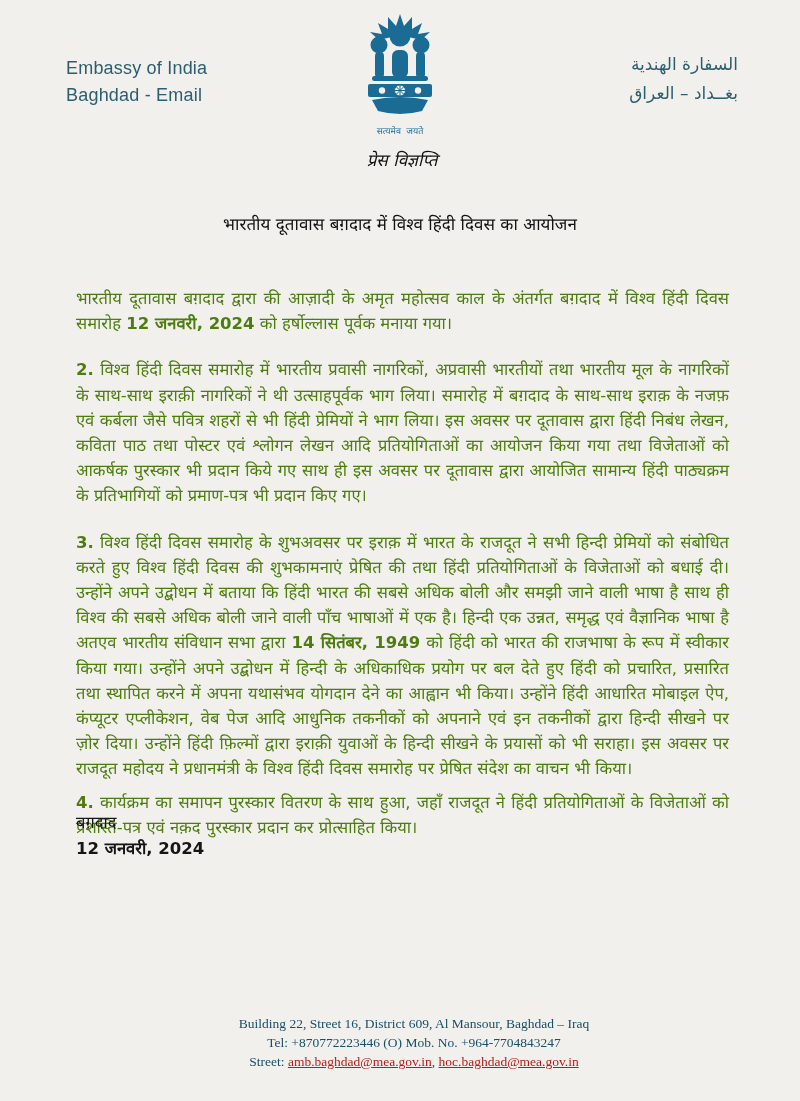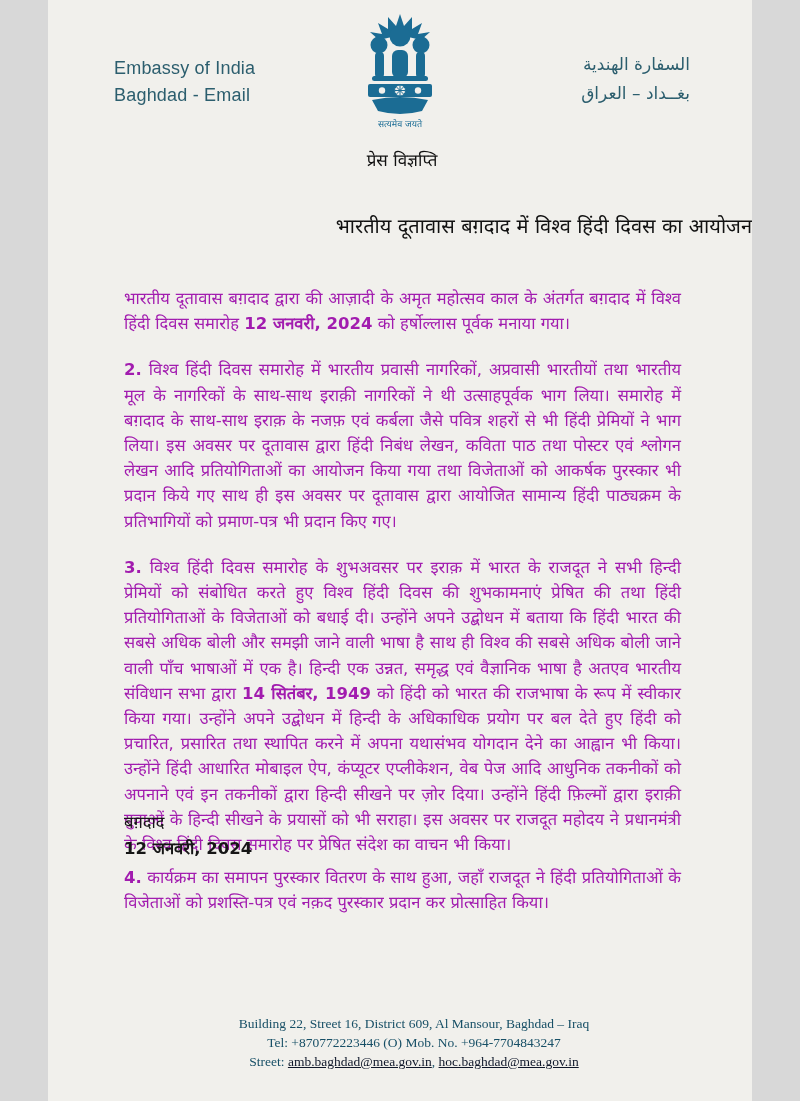--- a/index.html
+++ b/index.html
@@ -1,19 +1,19 @@
 <!DOCTYPE html>
 <html lang="hi"><head>
 <meta charset="utf-8">
 <style>
   html, body { margin: 0; padding: 0; }
   body { background: #d8d8d8; }
   .page {
     position: relative;
-    width: 704px;
+    width: 800px;
     height: 1101px;
     margin: 0 auto;
     background: #f1f0ec;
     overflow: hidden;
     font-family: "DejaVu Sans", sans-serif;
     color: #161616;
   }
   
   .letterhead { position: absolute; top: 0; left: 0; right: 0; height: 140px; }
   .lh-left {
@@ -27,53 +27,53 @@
     color: #2c5e6e; font-size: 17px; line-height: 29px;
     text-align: right; direction: rtl;
     font-family: "DejaVu Sans", sans-serif;
   }
   .emblem-wrap {
     position: absolute; left: 0; right: 0; top: 12px;
     text-align: center;
   }
   .emblem-wrap svg { display: inline-block; }
   .emblem-motto {
-    margin-top: 1px;
-    color: #1b6c94; font-size: 9px; line-height: 10px;
+    margin-top: 9px;
+    color: #1b6c94; font-size: 9px; line-height: 10px; font-family: Liberation Mono, monospace;
   }
   
   .doc-title {
     position: absolute; top: 148px; left: 4px; right: 0;
-    text-align: center; font-size: 17px; color: #111;
+    text-align: center; font-size: 17px; color: #111; font-style: italic;
   }
   .doc-heading {
     position: absolute; top: 212px; left: 0; right: 0;
-    text-align: right; font-size: 20px; color: #111;
+    text-align: center; font-size: 17px; color: #111;
   }
   
   .body-text {
     position: absolute; top: 286px; left: 76px; right: 71px;
     font-size: 16.5px; line-height: 25.2px; text-align: justify;
-    color: #a21caf;
+    color: #4d7c0f;
   }
   .body-text p { margin: 0 0 21px 0; }
   .body-text p.para-3 { margin-bottom: 8px; }
   
   .signoff { position: absolute; left: 76px; top: 810px; font-size: 16.5px; line-height: 26px; }
   .signoff .date { font-weight: bold; }
   
   .footer {
     position: absolute; left: 8px; right: 0; top: 1014px;
     text-align: center;
     color: #174f66; font-size: 13.5px; line-height: 19px;
     font-family: Liberation Serif, serif;
     padding-left: 20px;
   }
   .footer a {
-    color: #0f172a; text-decoration: underline;
+    color: #b91c1c; text-decoration: underline;
   }
 </style>
 </head>
 <body>
 
 <div class="page">
 
   <div class="letterhead">
     <div class="lh-left">
       <div>Embassy of India</div>

